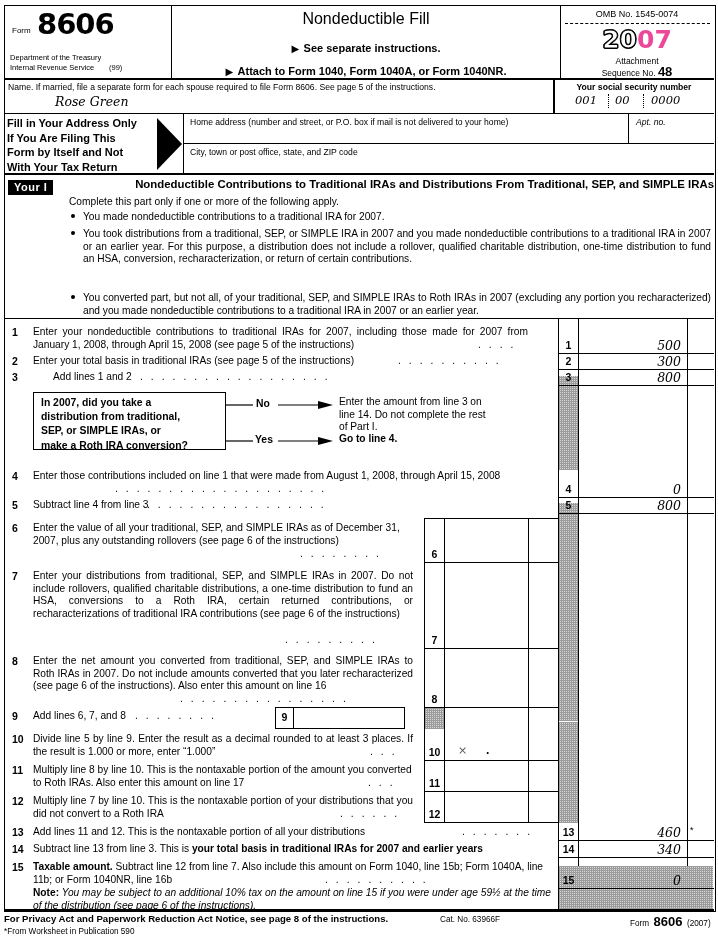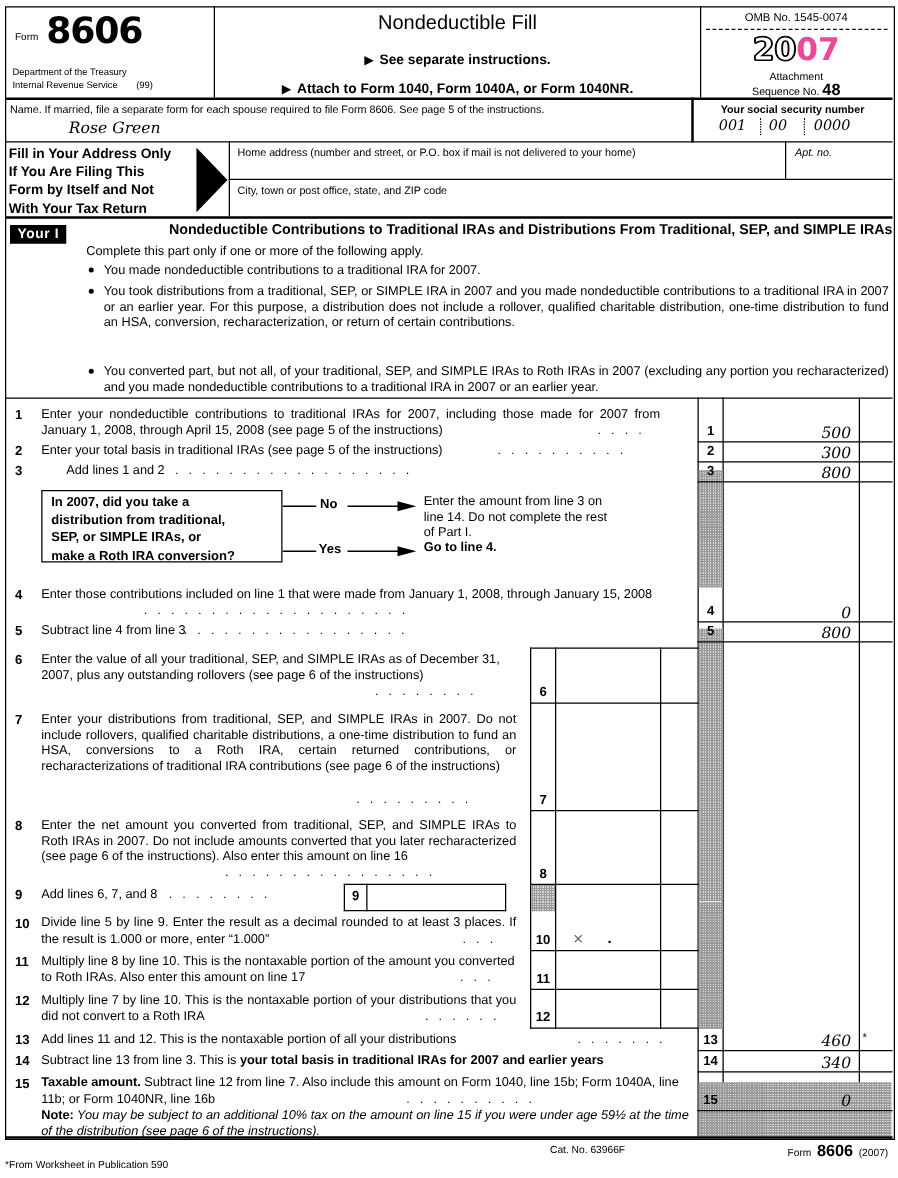--- a/index.html
+++ b/index.html
@@ -239,21 +239,21 @@
     <svg width="107" height="10" viewBox="0 0 107 10">
       <line x1="0" y1="5" x2="27" y2="5" stroke="#000" stroke-width="1.2"></line>
       <line x1="52" y1="5" x2="93" y2="5" stroke="#000" stroke-width="1.2"></line>
       <polygon points="92,1 107,5 92,9" fill="#000"></polygon>
     </svg>
   </div>
   <div class="blk arrowlbl" style="left:255px;top:434px;">Yes</div>
   <div class="blk body" style="left:339px;top:433px;width:215px;font-weight:bold;">Go to line 4.</div>
 
   <div class="blk lnum" style="left:12px;top:470px;">4</div>
-  <div class="blk body justify" style="left:33px;top:470px;width:495px;">Enter those contributions included on line 1 that were made from January 1, 2008, through January 15, 2008</div>
+  <div class="blk body justify" style="left:33px;top:470px;width:495px;">Enter those contributions included on line 1 that were made from August 1, 2008, through April 15, 2008</div>
   <div class="blk dots" style="left:115px;top:483px;">. . . . . . . . . . . . . . . . . . . .</div>
   <div class="blk colnum" style="left:559px;top:483px;width:19px;">4</div>
   <div class="blk amt" style="left:579px;top:482px;width:102px;">0</div>
   <div class="blk" style="left:558px;top:497px;width:156px;height:1px;background:#000;"></div>
 
   <div class="blk lnum" style="left:12px;top:499px;">5</div>
   <div class="blk body" style="left:33px;top:499px;width:220px;">Subtract line 4 from line 3</div>
   <div class="blk dots" style="left:147px;top:499px;">. . . . . . . . . . . . . . . . .</div>
   <div class="blk colnum" style="left:559px;top:499px;width:19px;">5</div>
   <div class="blk amt" style="left:579px;top:498px;width:102px;">800</div>
@@ -346,20 +346,21 @@
   <div class="blk colnum" style="left:559px;top:874px;width:19px;">15</div>
   <div class="blk amt" style="left:579px;top:873px;width:102px;">0</div>
   <div class="blk" style="left:558px;top:888px;width:156px;height:1px;background:#000;"></div>
 
   <div class="blk body" style="left:33px;top:887px;width:520px;">
     <span class="bold">Note:</span><span class="ital"> You may be subject to an additional 10% tax on the amount on line 15 if you were under age 59½ at the time of the distribution (see page 6 of the instructions).</span>
   </div>
 
   <div class="blk" style="left:4px;top:909px;width:710px;height:1.5px;background:#000;"></div>
 
+  <div class="blk foot" style="left:4px;top:913px;width:420px;">For Privacy Act and Paperwork Reduction Act Notice, see page 8 of the instructions.</div>
   <div class="blk footsm" style="left:440px;top:915px;">Cat. No. 63966F</div>
   <div class="blk" style="left:590px;top:912px;margin-left:40px;">
     <span class="footsm">Form</span>
     <span class="bold" style="font-size:13px;">8606</span>
     <span class="footsm">(2007)</span>
   </div>
   <div class="blk footsm" style="left:4px;top:927px;">*From Worksheet in Publication 590</div>
 
 </div>
 

